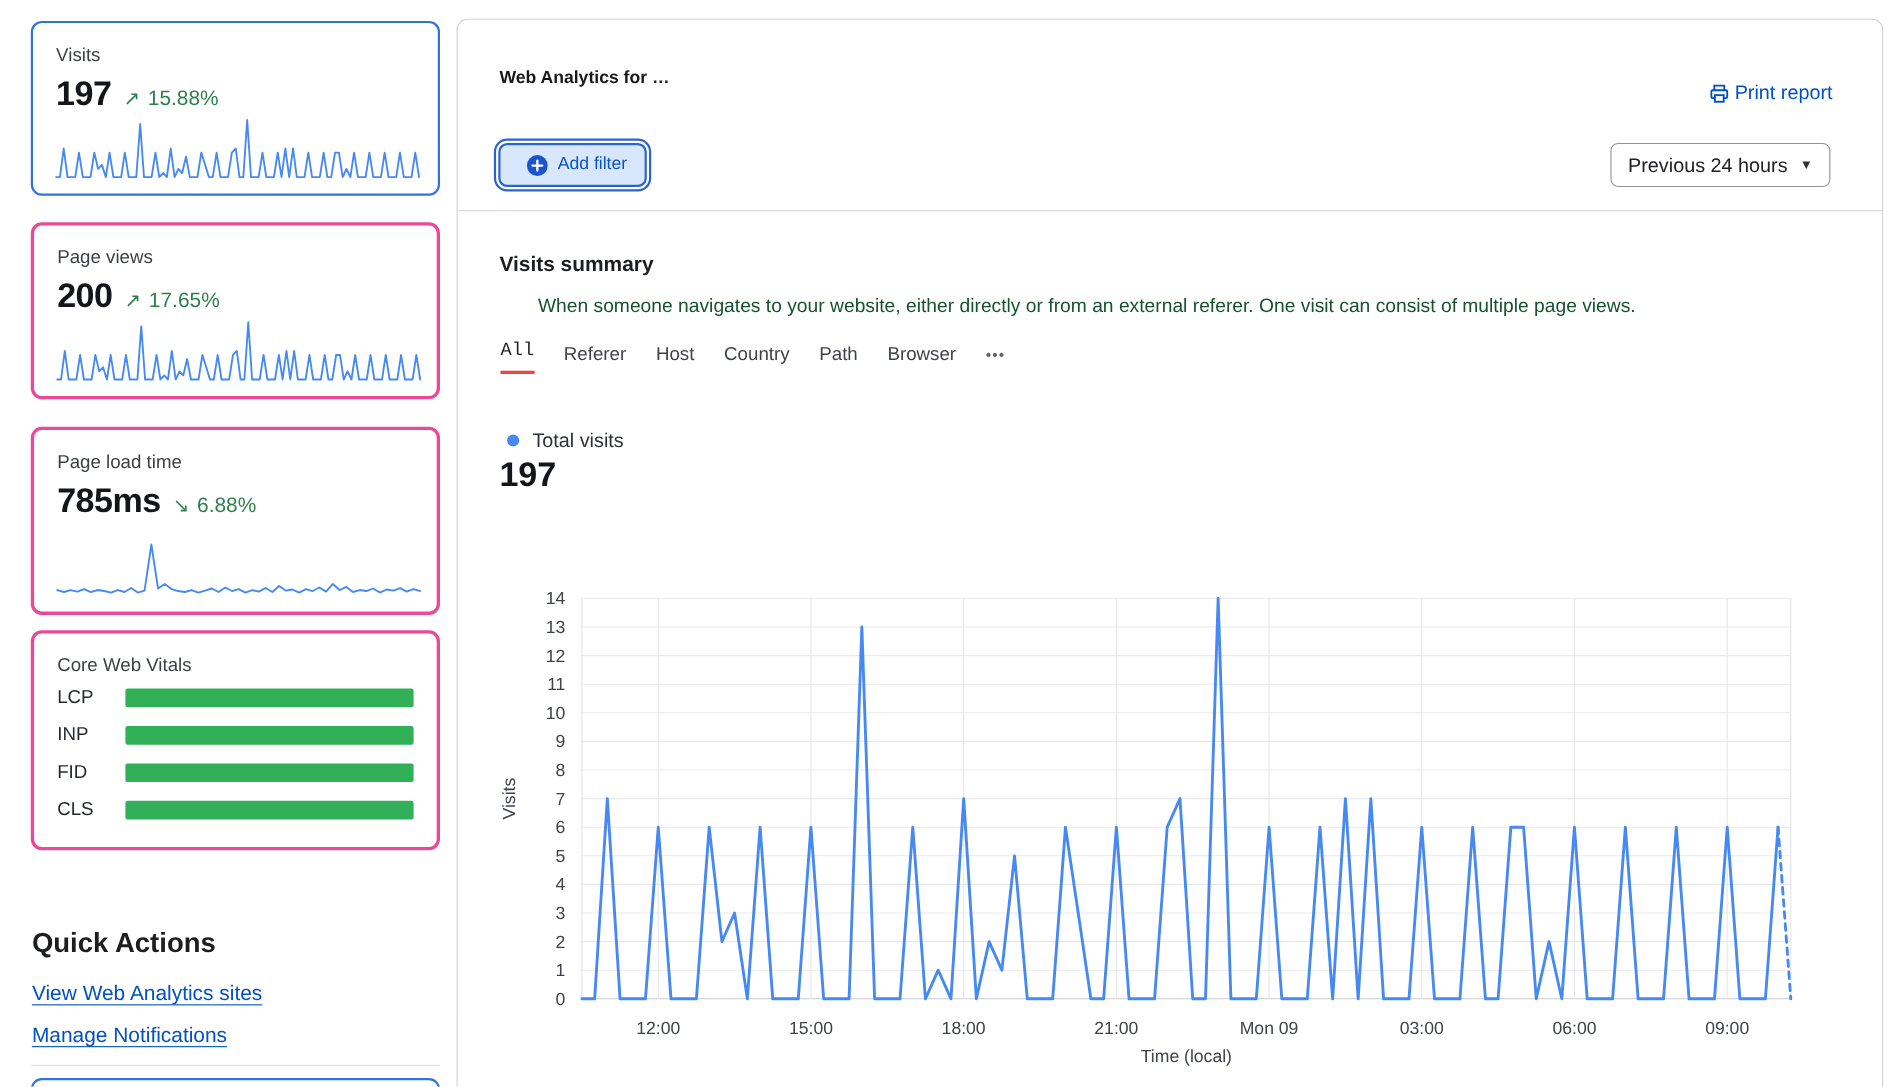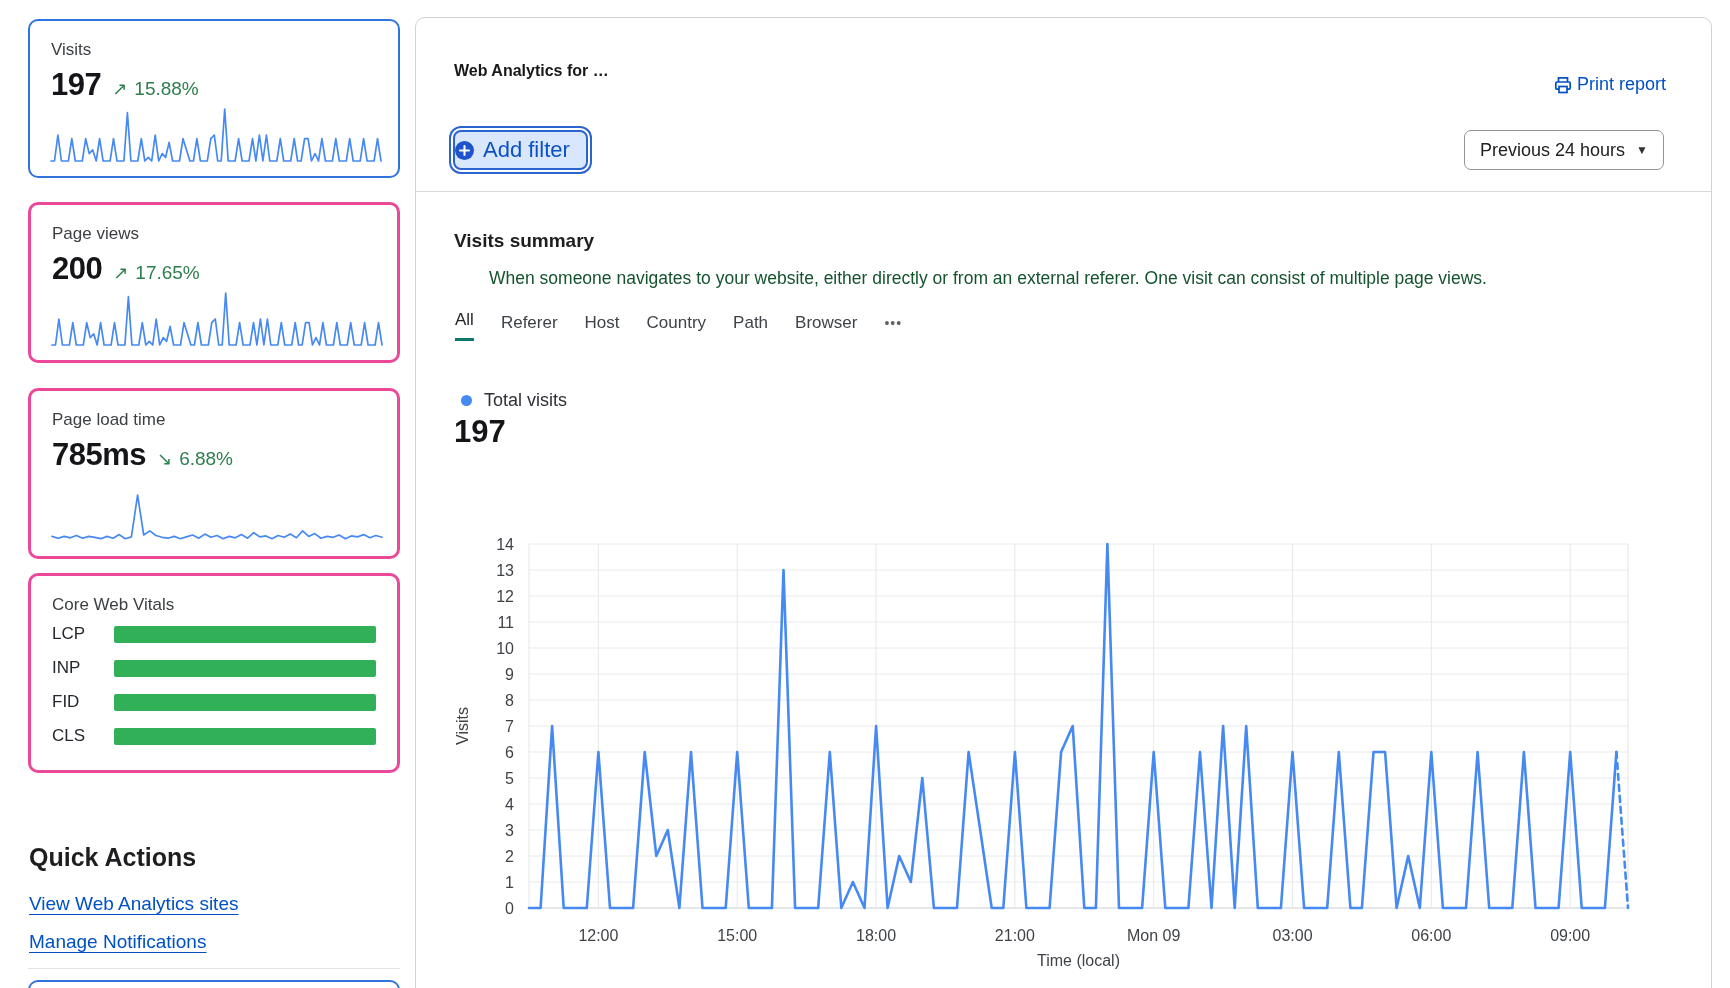--- a/index.html
+++ b/index.html
@@ -30,34 +30,34 @@
   .qa-link { position:absolute; left:29px; font-size:19px; color:#0051c3; text-decoration:underline; text-underline-offset:4px; cursor:pointer; }
   .sidebar-divider { position:absolute; left:28px; top:968px; width:372px; height:1px; background:#e3e3e3; }
   .bottom-sliver { position:absolute; left:28px; top:980px; width:372px; height:14px;
     border:2px solid #3173dc; border-bottom:none; border-radius:10px 10px 0 0; background:#fff; }
   
   .panel { position:absolute; left:415px; top:17px; width:1297px; height:983px;
     background:#fff; border:1px solid #d2d2d2; border-radius:10px; }
   .panel-title { position:absolute; left:38px; top:44px; font-size:16px; font-weight:700; color:#17181a; }
   .print-report { position:absolute; right:45px; top:56px; display:flex; align-items:center; gap:4px;
     font-size:18px; color:#0051c3; cursor:pointer; }
-  .add-filter { position:absolute; left:37px; top:112px; height:40px; padding:0 16px 0 0;
+  .add-filter { position:absolute; left:37px; top:112px; height:40px; padding:0 16px 0 24px;
     display:flex; align-items:center; gap:9px; background:#d9e7fd; color:#0b51c5;
-    border:2px solid #2b63cf; border-radius:8px; font-size:22px; cursor:pointer;
+    border:2px solid #2b63cf; border-radius:8px; font-size:16px; cursor:pointer;
     box-shadow:0 0 0 2px #ffffff, 0 0 0 4px #2b63cf; font-family:inherit;justify-content:center; }
   .range-btn { position:absolute; right:47px; top:112px; height:40px; padding:11px 15px;
     display:flex; align-items:center; gap:11px; background:#fff; border:1px solid #949494;
     border-radius:7px; font-size:18px; color:#202124; cursor:pointer; font-family:inherit; }
   .caret { font-size:12px; color:#333; }
   .panel-divider { position:absolute; left:0; right:0; top:173px; height:1px; background:#d9d9d9; }
   .summary-title { position:absolute; left:38px; top:212px; font-size:19px; font-weight:700; color:#1d1e20; }
   .summary-desc { position:absolute; left:38px; top:250px; width:1210px; font-size:17.5px; color:#14532d;margin-left:35px; }
   .tabs { position:absolute; left:39px; top:292px; display:flex; gap:27px; align-items:flex-end; font-size:17px; color:#3d4348; }
   .tab { padding-bottom:8px; cursor:pointer; }
-  .tab.active { color:#1f2227; border-bottom:3px solid #0f766e; }
+  .tab.active { color:#1f2227; border-bottom:3px solid #ef4444;font-family:Liberation Mono, monospace; }
   .tab-more { font-size:14px; letter-spacing:1px; color:#5f6368; padding-bottom:10px; cursor:pointer; }
   .legend { position:absolute; left:45px; top:372px; display:flex; align-items:center; gap:12px; font-size:18px; color:#2d3036; }
   .legend-dot { width:11px; height:11px; border-radius:50%; background:#4689f2; }
   .total-visits { position:absolute; left:38px; top:396px; font-size:31px; font-weight:700; color:#141518; }
   
   #main-chart { position:absolute; left:0; top:0; pointer-events:none; }
 </style>
 </head>
 <body>
 

